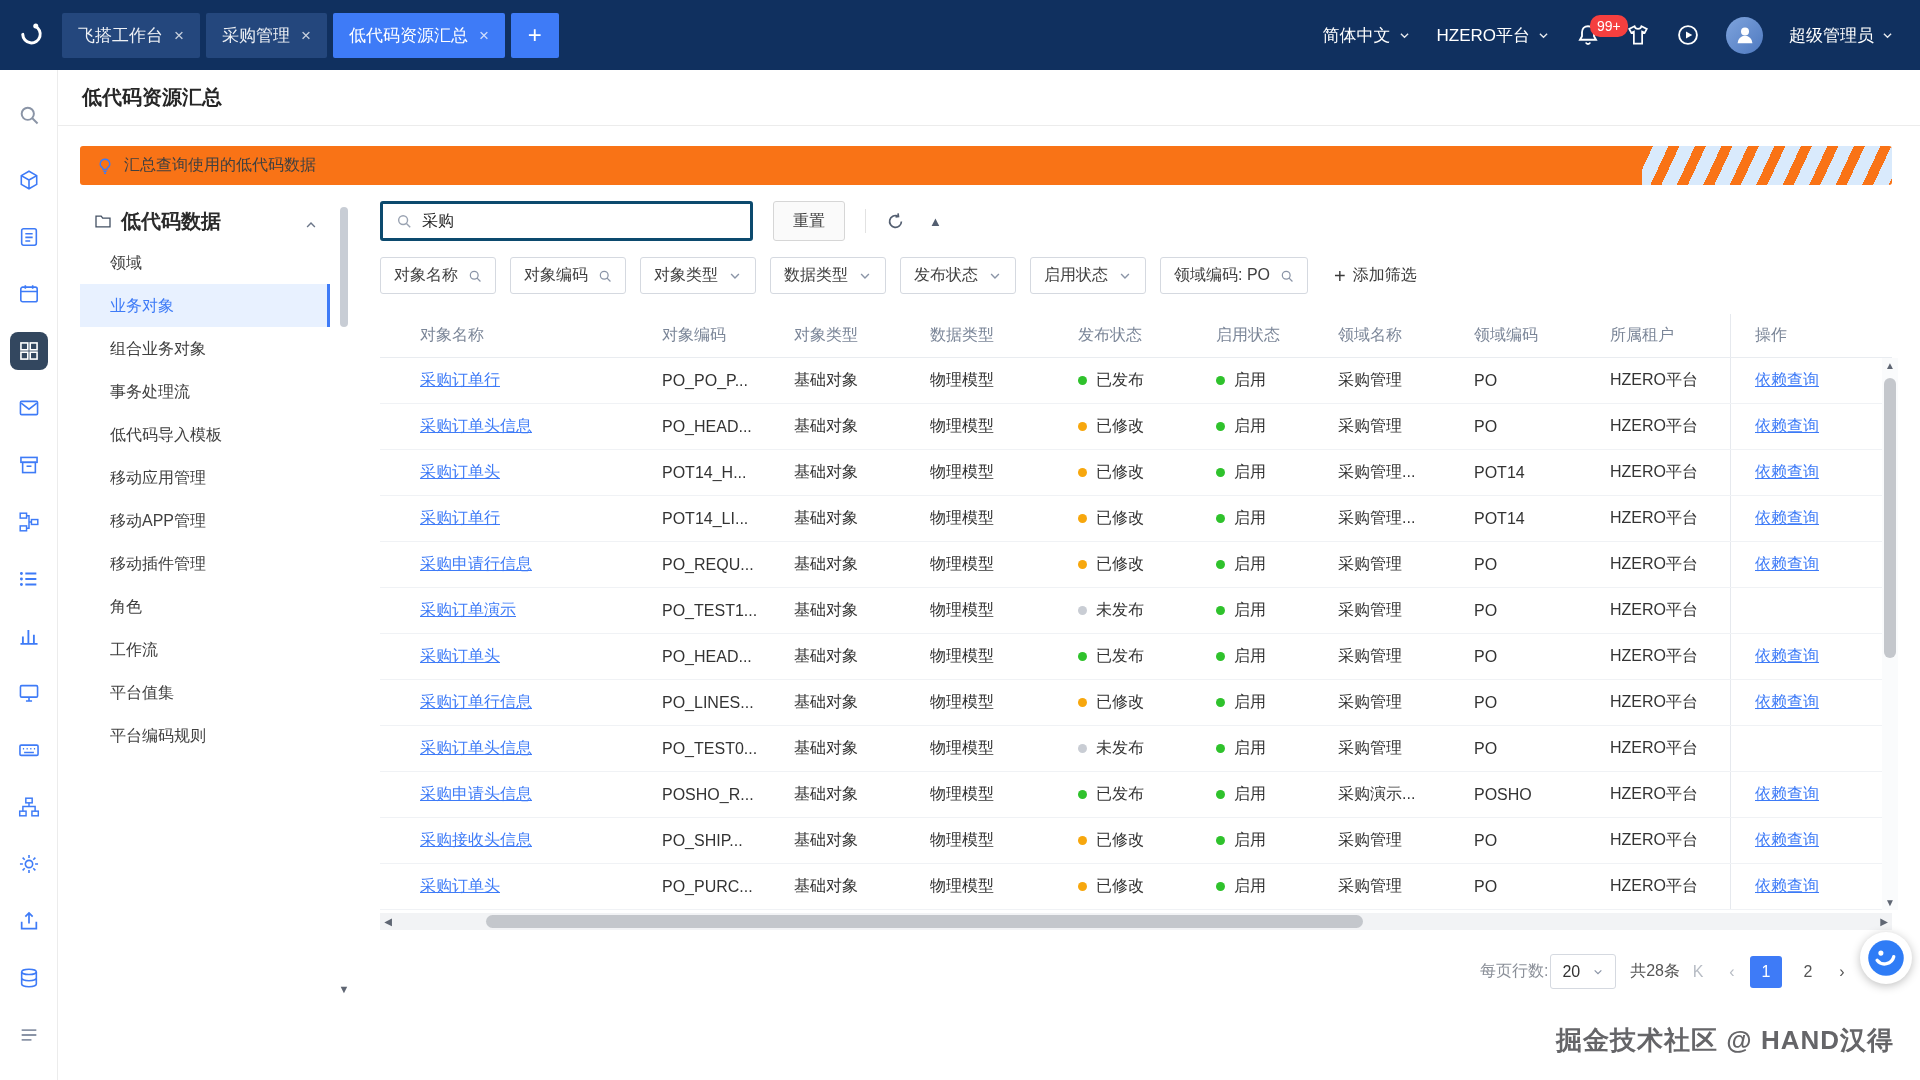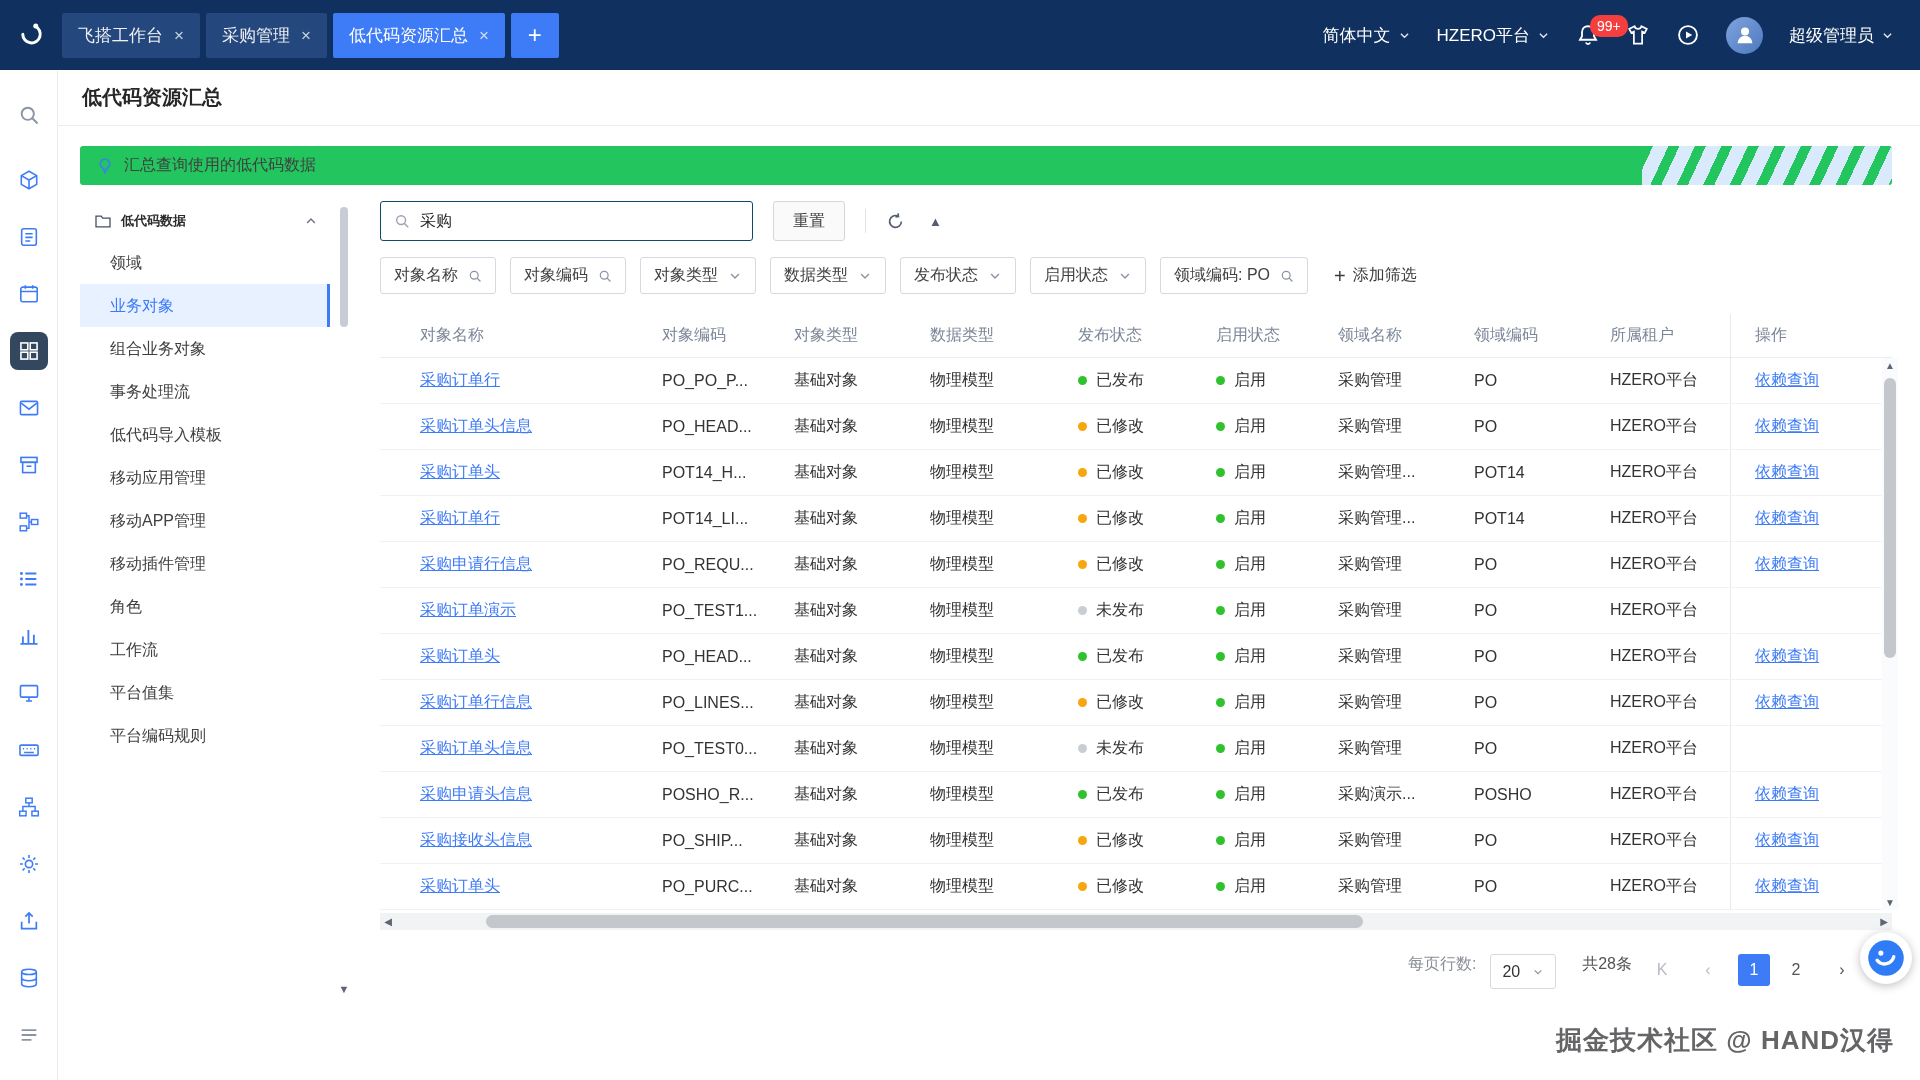--- a/index.html
+++ b/index.html
@@ -33,43 +33,43 @@
   .rail-item.sel .ric{ width:38px; height:38px; background:#33475f; border-radius:8px; color:#fff; padding:8px; }
   .rail-item:first-child{ margin-bottom:8px; }
 
   .content{ flex:1; display:flex; flex-direction:column; position:relative; }
   .page-header{ height:56px; display:flex; align-items:center; padding-left:24px; border-bottom:1px solid #ececec; }
   .page-header h1{ font-size:20px; font-weight:700; color:#262626; }
 
   .content-body{ flex:1; padding:20px 28px 0 22px; position:relative; }
 
   
-  .banner{ height:39px; background:#22c55e; border-radius:3px; display:flex; align-items:center; gap:10px; padding-left:16px; font-size:16px; color:#404040; position:relative; overflow:hidden; }
+  .banner{ height:39px; background:#f97316; border-radius:3px; display:flex; align-items:center; gap:10px; padding-left:16px; font-size:16px; color:#404040; position:relative; overflow:hidden; }
   .bulb{ width:18px; height:18px; color:#3e7bf7; }
   .stripes{ position:absolute; right:0; top:0; bottom:0; width:250px; background:repeating-linear-gradient(115deg, rgba(216,234,252,0) 0 10px, #d9eafc 10px 24px); }
 
   
   .workspace{ display:flex; margin-top:16px; align-items:flex-start; }
   .side-panel{ width:250px; flex:none; }
-  .grp-head{ height:40px; display:flex; align-items:center; gap:9px; padding-left:14px; font-size:13px; font-weight:700; color:#2b2b2b; cursor:pointer; }
+  .grp-head{ height:40px; display:flex; align-items:center; gap:9px; padding-left:14px; font-size:20px; font-weight:700; color:#2b2b2b; cursor:pointer; }
   .gic{ width:18px; height:18px; color:#435063; }
   .chev-up{ margin-left:auto; margin-right:12px; width:14px; height:14px; color:#6b7689; }
   .chev-up svg{ transform:rotate(180deg); }
   .side-item{ height:43px; line-height:43px; padding-left:30px; font-size:16px; color:#404040; cursor:pointer; position:relative; white-space:nowrap; }
   .side-item.sel{ background:#e8f1ff; color:#3e7bf7; }
   .side-item.sel::after{ content:""; position:absolute; right:0; top:0; bottom:0; width:3px; background:#3e7bf7; }
   .side-scroll{ width:12px; margin:4px 8px 0 8px; flex:none; height:790px; position:relative; }
   .side-scroll .thumb{ position:absolute; top:2px; left:2px; width:8px; height:120px; background:#c8cdd5; border-radius:4px; }
   .side-scroll .sarrow{ position:absolute; bottom:0; left:0; width:12px; text-align:center; font-size:11px; color:#5f6673; }
 
   .main{ flex:1; margin-left:22px; min-width:0; }
 
   
   .toolbar{ display:flex; align-items:center; }
-  .searchbox{ width:373px; height:40px; border:1px solid #0c4a6e; border-radius:3px; display:flex; align-items:center; gap:10px; padding:0 13px; cursor:text; }
+  .searchbox{ width:373px; height:40px; border:3px solid #0c4a6e; border-radius:3px; display:flex; align-items:center; gap:10px; padding:0 13px; cursor:text; }
   .searchbox .sic{ width:16px; height:16px; color:#9aa3b2; flex:none; }
   .searchbox .sv{ font-size:16px; color:#262626; }
   .reset{ margin-left:20px; height:40px; padding:0 19px; background:#fafafa; border:1px solid #d6d6d6; border-radius:3px; font-size:16px; color:#404040; cursor:pointer; }
   .vdiv{ width:1px; height:24px; background:#e2e2e2; margin:0 20px; }
   .tool-ic{ width:19px; height:19px; color:#535e70; cursor:pointer; }
   .collapse{ margin-left:24px; font-size:13px; color:#535e70; cursor:pointer; }
 
   
   .filters{ display:flex; align-items:center; gap:14px; margin-top:16px; flex-wrap:nowrap; }
   .chip{ height:37px; border:1px solid #d5d9e0; border-radius:3px; display:flex; align-items:center; gap:10px; padding:0 13px; font-size:16px; color:#404040; cursor:pointer; white-space:nowrap; }
@@ -93,21 +93,21 @@
   .hscroll{ position:relative; height:17px; background:#f2f3f5; margin-top:3px; width:100%; }
   .hscroll .harrow{ position:absolute; top:0; width:16px; height:17px; display:flex; align-items:center; justify-content:center; font-size:10px; color:#5f6673; }
   .hscroll .harrow.left{ left:0; } .hscroll .harrow.right{ right:0; }
   .hscroll .hthumb{ position:absolute; top:2px; bottom:2px; left:7%; width:58%; background:#c4c7cc; border-radius:7px; }
   .vscroll{ position:absolute; right:-6px; top:44px; width:16px; height:552px; background:#fafbfc; }
   .vscroll .varrow{ position:absolute; left:0; width:16px; text-align:center; font-size:10px; color:#5f6673; }
   .vscroll .varrow.top{ top:2px; } .vscroll .varrow.bot{ bottom:2px; }
   .vscroll .vthumb{ position:absolute; left:2px; width:12px; top:20px; height:280px; background:#c4c7cc; border-radius:6px; }
 
   
-  .pagination{ display:flex; align-items:flex-start; justify-content:flex-end; gap:14px; margin-top:24px; padding-right:34px; font-size:16px; }
+  .pagination{ display:flex; align-items:center; justify-content:flex-end; gap:2px; margin-top:24px; padding-right:34px; font-size:16px; }
   .pg-label{ color:#8a8f98; }
   .pg-select{ height:35px; border:1px solid #d5d9e0; border-radius:3px; display:flex; align-items:center; gap:12px; padding:0 11px; color:#333; cursor:pointer; }
   .pg-select .tb-chev{ width:12px; height:12px; color:#8a94a6; opacity:1; }
   .pg-total{ color:#555; margin-left:12px; }
   .pg-btn{ min-width:32px; height:32px; display:flex; align-items:center; justify-content:center; border-radius:3px; color:#555; cursor:pointer; font-size:16px; }
   .pg-btn.dis{ color:#b7bcc4; }
   .pg-btn.cur{ background:#3e7bf7; color:#fff; }
 
   
   .watermark{ position:fixed; right:26px; bottom:22px; font-size:26px; font-weight:700; color:#4a4a4e; opacity:.85; letter-spacing:1px; }

